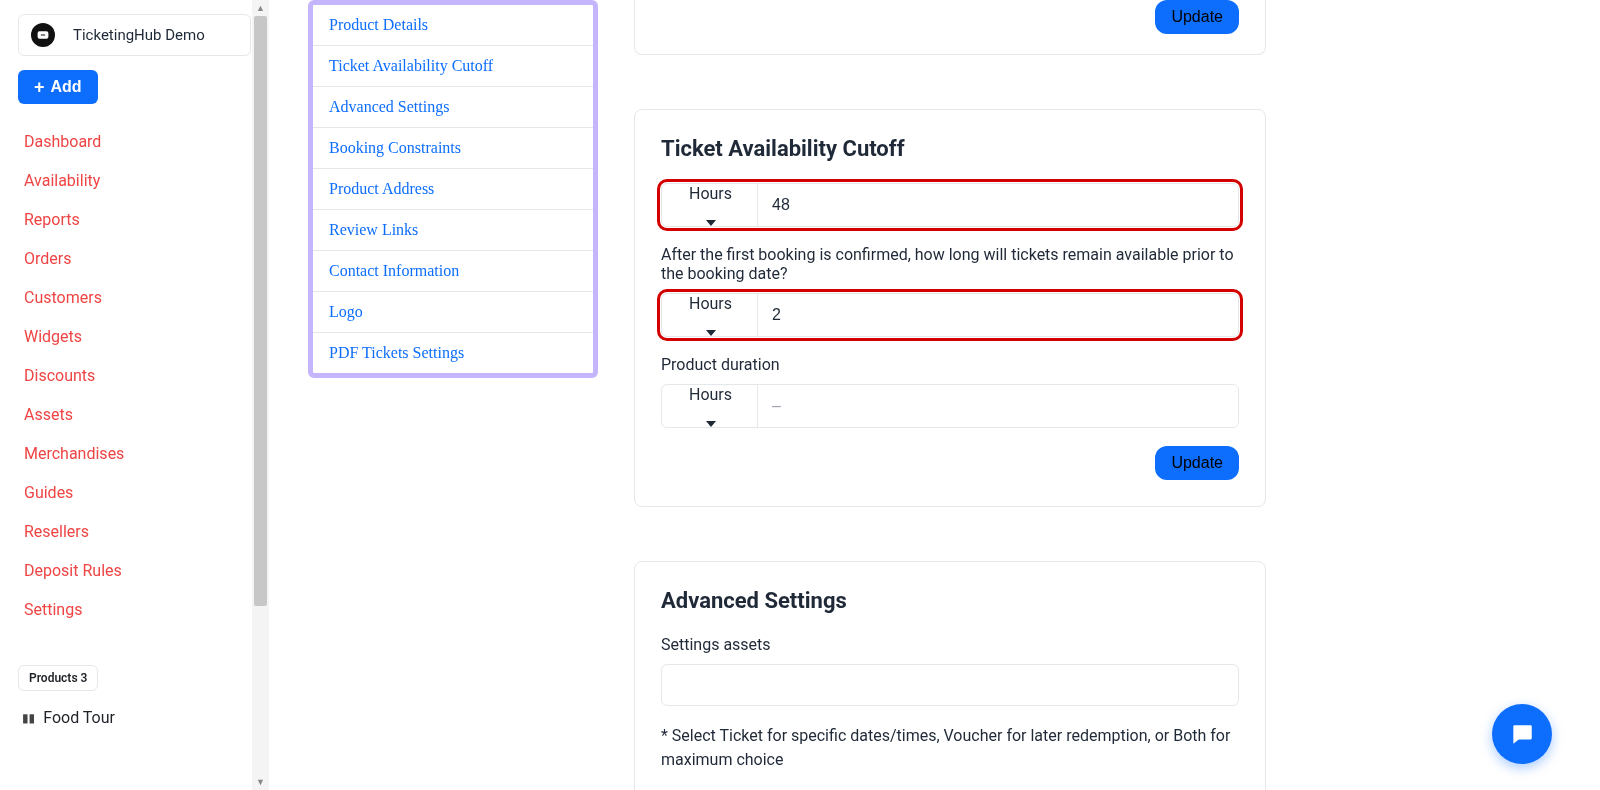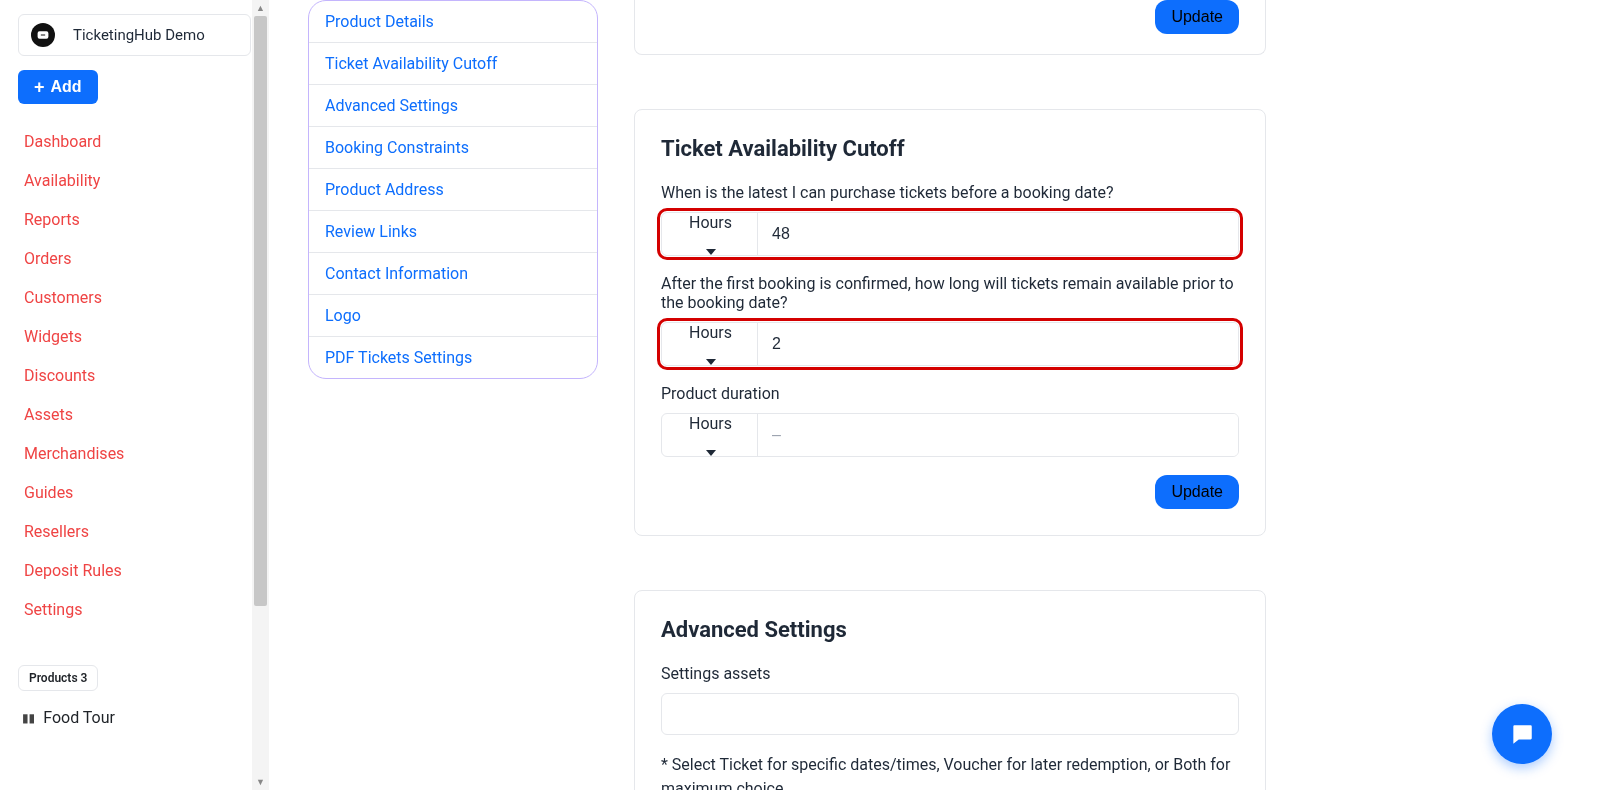--- a/index.html
+++ b/index.html
@@ -120,23 +120,24 @@
     .pause-icon { color: #444; font-size: 12px; }
 
     
     .submenu-col {
       width: 328px;
       flex-shrink: 0;
       padding-left: 38px;
       padding-top: 0;
     }
     .submenu {
-      border: 1px solid #c4b5fd;
-      border-radius: 18px;
+      border: 5px solid #c4b5fd;
+      border-radius: 6px;
       overflow: hidden;
+      font-family: Liberation Serif, serif;
     }
     .submenu-item {
       padding: 11px 16px;
       border-bottom: 1px solid #e5e7eb;
       color: #0d6efd;
       font-size: 16px;
       cursor: pointer;
     }
     .submenu-item:last-child { border-bottom: none; }
 
@@ -335,21 +336,20 @@
 
     <div class="card top-trim">
       <div class="update-row">
         <button class="btn-primary">Update</button>
       </div>
     </div>
 
     <div class="card">
       <h2 class="section-title">Ticket Availability Cutoff</h2>
 
-      <div class="field-label">When is the latest I can purchase tickets before a booking date?</div>
       <div class="input-row highlight">
         <div class="unit-select">
           <span>Hours</span>
           <span class="caret"></span>
         </div>
         <input class="text-input" value="48" style="">
       </div>
 
       <div class="field-label">After the first booking is confirmed, how long will tickets remain available prior to the booking date?</div>
       <div class="input-row highlight">

